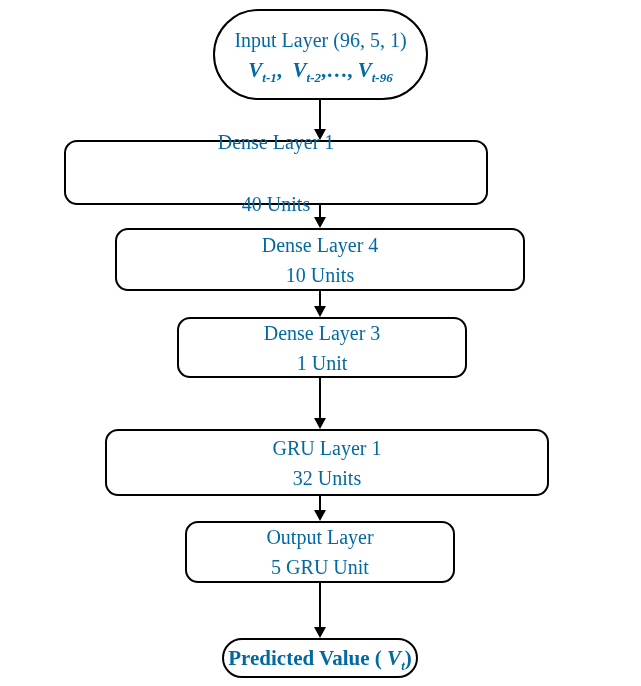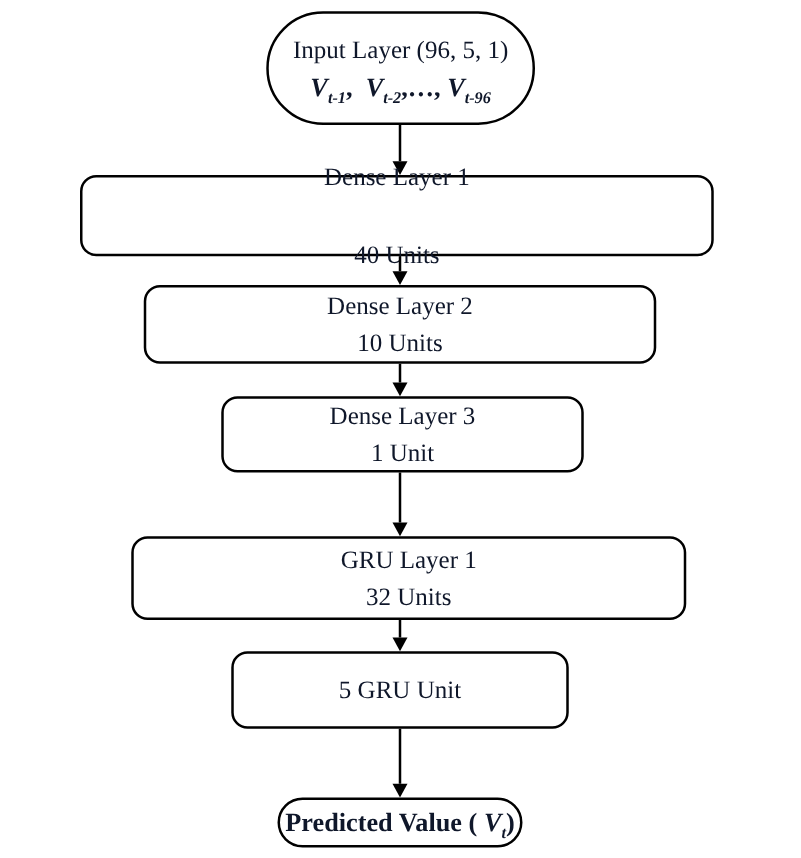--- a/index.html
+++ b/index.html
@@ -19,29 +19,29 @@
     position: absolute;
     box-sizing: border-box;
     border: 2px solid #000;
     background: #fff;
     display: flex;
     flex-direction: column;
     justify-content: center;
     align-items: center;
     text-align: center;
     font-size: 20px;
-    color: #0f172a;
+    color: #0369a1;
   }
   .node .line { line-height: 30px; white-space: nowrap; }
   .terminator { border-radius: 46px; }
   .proc { border-radius: 13px; }
 
   
   #n-input     { left: 213px; top:   9px; width: 215px; height: 91px; }
-  #n-dense1    { left:  64px; top: 140px; width: 507px; height: 65px; gap: 32px; }
+  #n-dense1    { left:  64px; top: 140px; width: 424px; height: 65px; gap: 32px; }
   #n-dense2    { left: 115px; top: 228px; width: 410px; height: 63px; }
   #n-dense3    { left: 177px; top: 317px; width: 290px; height: 61px; }
   #n-gru1      { left: 105px; top: 429px; width: 444px; height: 67px; }
   #n-output    { left: 185px; top: 521px; width: 270px; height: 62px; }
   #n-predicted { left: 222px; top: 638px; width: 196px; height: 40px; border-radius: 21px; }
 
   .arrow {
     position: absolute;
     left: 313px;           
     width: 14px;
@@ -91,21 +91,21 @@
     <div class="line">Dense Layer 1</div>
     <div class="line">40 Units</div>
   </div>
 
   <div class="arrow" id="a2">
     <div class="arrow-line"></div>
     <div class="arrow-head"></div>
   </div>
 
   <div class="node proc" id="n-dense2">
-    <div class="line">Dense Layer 2</div>
+    <div class="line">Dense Layer 4</div>
     <div class="line">10 Units</div>
   </div>
 
   <div class="arrow" id="a3">
     <div class="arrow-line"></div>
     <div class="arrow-head"></div>
   </div>
 
   <div class="node proc" id="n-dense3">
     <div class="line">Dense Layer 3</div>
@@ -121,20 +121,21 @@
     <div class="line">GRU Layer 1</div>
     <div class="line">32 Units</div>
   </div>
 
   <div class="arrow" id="a5">
     <div class="arrow-line"></div>
     <div class="arrow-head"></div>
   </div>
 
   <div class="node proc" id="n-output">
+    <div class="line">Output Layer</div>
     <div class="line">5 GRU Unit</div>
   </div>
 
   <div class="arrow" id="a6">
     <div class="arrow-line"></div>
     <div class="arrow-head"></div>
   </div>
 
   <div class="node terminator" id="n-predicted">
     <div class="line math-line"><span class="seg plain">Predicted Value (&nbsp;</span><span class="seg var">V</span><sub class="seg sub">t</sub><span class="seg plain">)</span></div>

